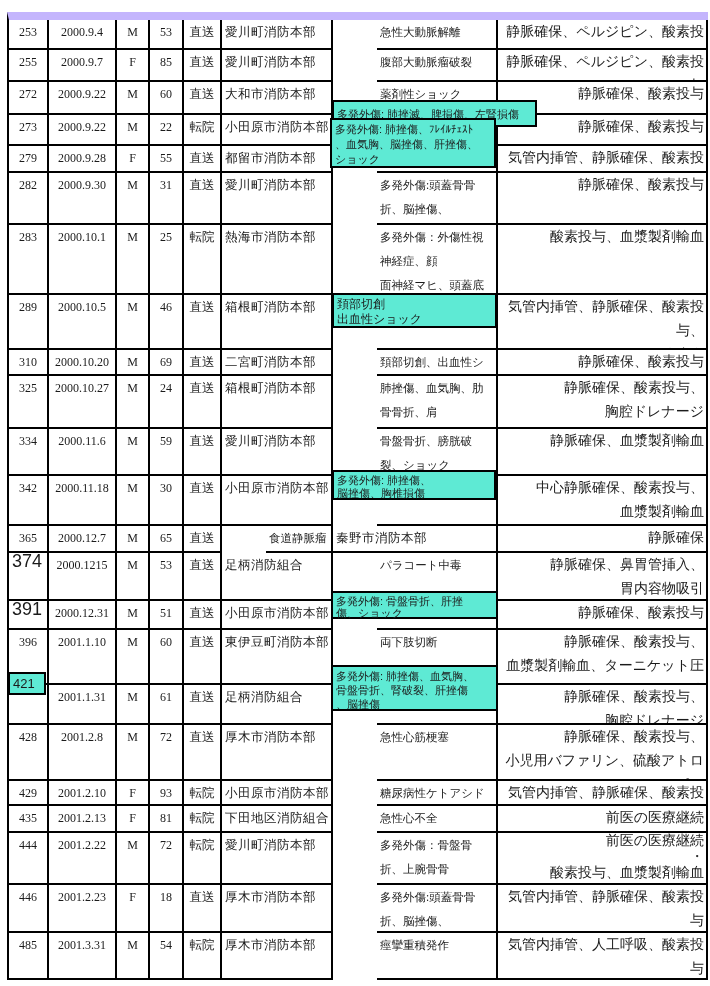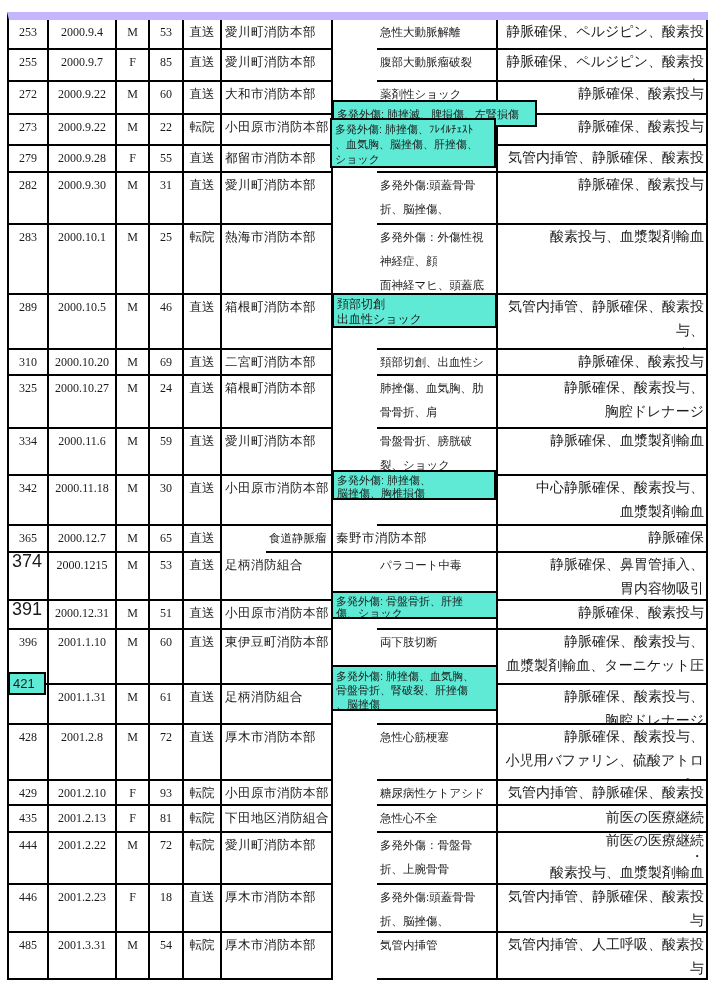--- a/index.html
+++ b/index.html
@@ -234,21 +234,21 @@
       <div class="cell c-dept">厚木市消防本部</div>
       <div class="cell c-diag">多発外傷:頭蓋骨骨折、脳挫傷、
 下顎骨骨折、血気胸、尺骨骨折、</div>
       <div class="cell c-treat">気管内挿管、静脈確保、酸素投与</div>
       <div class="cell c-id">485</div>
       <div class="cell c-date">2001.3.31</div>
       <div class="cell c-sex">M</div>
       <div class="cell c-age">54</div>
       <div class="cell c-route">転院</div>
       <div class="cell c-dept">厚木市消防本部</div>
-      <div class="cell c-diag">気管内挿管</div>
+      <div class="cell c-diag">痙攣重積発作</div>
       <div class="cell c-treat">気管内挿管、人工呼吸、酸素投与
 静脈確保、ホリゾン</div>
     </div>
   <div id="overlays">
       <div class="obox" style="left: 332px; top: 100px; width: 205px; height: 27px; font-size: 11px; line-height: 21px;">多発外傷: 肺挫滅、脾損傷、左腎損傷</div>
       <div class="obox" style="left: 330px; top: 118px; width: 166px; height: 50px; font-size: 11px; line-height: 15px;">多発外傷: 肺挫傷、ﾌﾚｲﾙﾁｪｽﾄ
 、血気胸、脳挫傷、肝挫傷、
 ショック</div>
       <div class="obox" style="left: 332px; top: 293px; width: 165px; height: 35px; font-size: 12px; line-height: 15px;">頚部切創
 出血性ショック</div>

